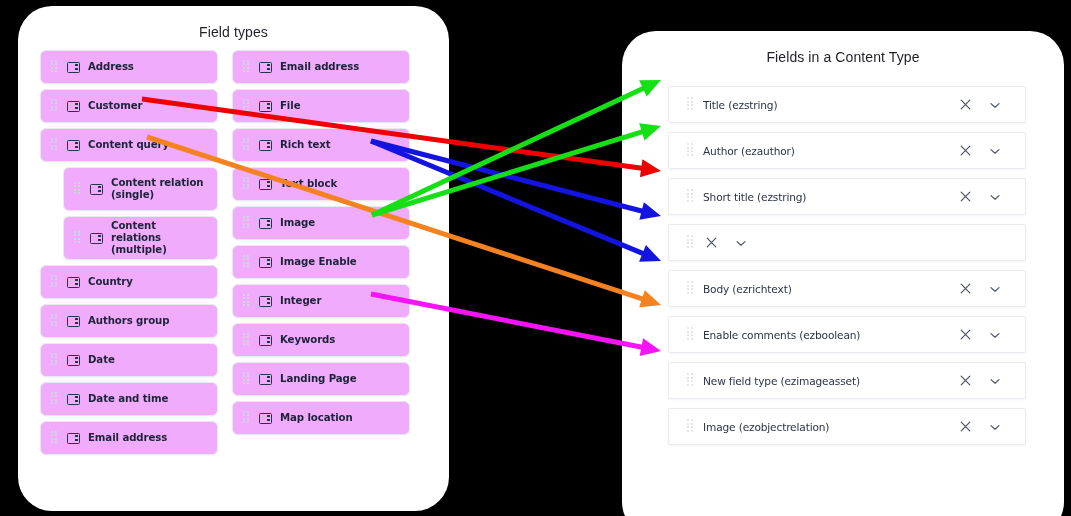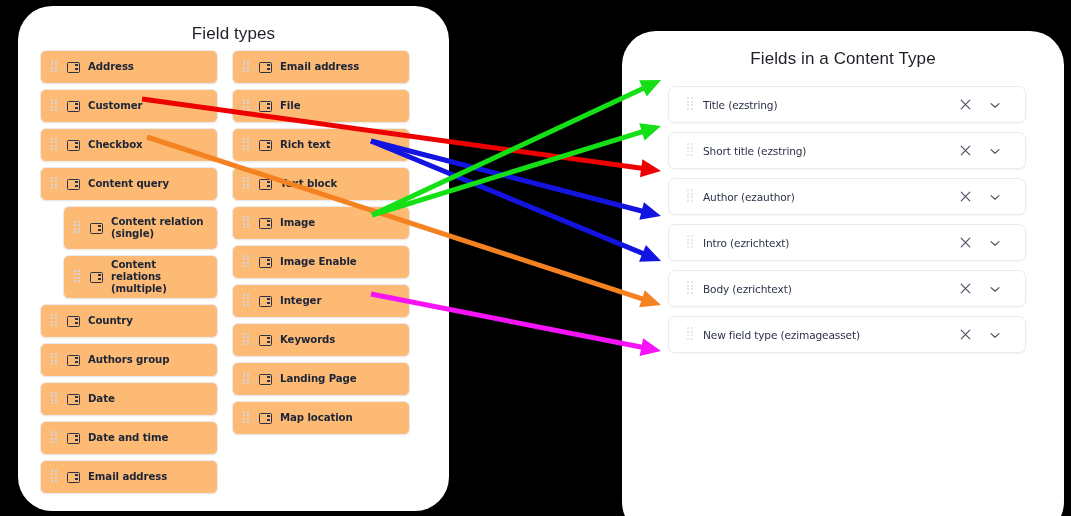--- a/index.html
+++ b/index.html
@@ -21,39 +21,39 @@
     border-radius: 34px;
   }
   #panel-left  { left: 18px;  top: 6px;  width: 431px; height: 505px; }
   #panel-right { left: 622px; top: 6px;  width: 442px; height: 505px; margin-top: 25px; }
 
   .panel-title {
     position: absolute;
     left: 0; right: 0;
     text-align: center;
     font-family: "Liberation Sans", sans-serif;
-    font-size: 17px;
+    font-size: 14px;
     color: #1f1f28;
     letter-spacing: .1px;
   }
   #panel-left  .panel-title { top: 18px; }
   #panel-right .panel-title { top: 18px; }
 
   
   .ft-columns {
     position: absolute;
     top: 44px; left: 22px; right: 22px;
     display: flex;
     gap: 14px;
   }
   .ft-col { width: 178px; display: flex; flex-direction: column; gap: 5px; }
 
   .ft-item {
     height: 34px;
-    background: #fdba74;
+    background: #f0abfc;
     border: 1px solid #e8eaf0;
     border-radius: 6px;
     display: flex;
     align-items: center;
     padding: 0 8px;
     box-shadow: 0 1px 1px rgba(35,40,60,.045);
   }
   .ft-item.tall { height: 44px; margin-left: 23px; }
 
   .ft-label {
@@ -107,21 +107,21 @@
   .ct-list {
     position: absolute;
     top: 55px; left: 46px; right: 38px;
     display: flex; flex-direction: column;
     gap: 9px;
   }
   .ct-item {
     height: 37px;
     background: #ffffff;
     border: 1px solid #e9ebf1;
-    border-radius: 7px;
+    border-radius: 2px;
     display: flex;
     align-items: center;
     padding: 0 22px 0 16px;
     box-shadow: 0 1px 2px rgba(35,40,60,.05);
   }
   .ct-label {
     flex: 1 1 auto;
     font-family: "DejaVu Sans", sans-serif;
     font-size: 10.6px;
     color: #2b3347;
@@ -185,34 +185,20 @@
             <i></i>
             <i></i>
             <i></i>
             <i></i>
             <i></i>
             <i></i>
             <i></i>
             <i></i>
           </span>
           <span class="ft-glyph"></span>
-          <span class="ft-label">Checkbox</span>
-        </div>
-        <div class="ft-item">
-          <span class="handle">
-            <i></i>
-            <i></i>
-            <i></i>
-            <i></i>
-            <i></i>
-            <i></i>
-            <i></i>
-            <i></i>
-          </span>
-          <span class="ft-glyph"></span>
           <span class="ft-label">Content query</span>
         </div>
         <div class="ft-item tall">
           <span class="handle">
             <i></i>
             <i></i>
             <i></i>
             <i></i>
             <i></i>
             <i></i>
@@ -484,20 +470,45 @@
         <span class="handle lite">
           <i></i>
           <i></i>
           <i></i>
           <i></i>
           <i></i>
           <i></i>
           <i></i>
           <i></i>
         </span>
+        <span class="ct-label">Author (ezauthor)</span>
+        <span class="ct-actions">
+          <span class="icon-btn">
+            <svg width="13" height="13" viewBox="0 0 13 13" fill="none" stroke="#4a5264" stroke-width="1.2" stroke-linecap="round">
+              <path d="M2.2 2.2 L10.8 10.8 M10.8 2.2 L2.2 10.8"></path>
+            </svg>
+          </span>
+          <span class="icon-btn">
+            <svg width="14" height="14" viewBox="0 0 14 14" fill="none" stroke="#4a5264" stroke-width="1.2" stroke-linecap="round" stroke-linejoin="round">
+              <path d="M3 5.6 L7 9.2 L11 5.6"></path>
+            </svg>
+          </span>
+        </span>
+      </div>
+      <div class="ct-item">
+        <span class="handle lite">
+          <i></i>
+          <i></i>
+          <i></i>
+          <i></i>
+          <i></i>
+          <i></i>
+          <i></i>
+          <i></i>
+        </span>
         <span class="ct-label">Short title (ezstring)</span>
         <span class="ct-actions">
           <span class="icon-btn">
             <svg width="13" height="13" viewBox="0 0 13 13" fill="none" stroke="#4a5264" stroke-width="1.2" stroke-linecap="round">
               <path d="M2.2 2.2 L10.8 10.8 M10.8 2.2 L2.2 10.8"></path>
             </svg>
           </span>
           <span class="icon-btn">
             <svg width="14" height="14" viewBox="0 0 14 14" fill="none" stroke="#4a5264" stroke-width="1.2" stroke-linecap="round" stroke-linejoin="round">
               <path d="M3 5.6 L7 9.2 L11 5.6"></path>
@@ -509,46 +520,20 @@
         <span class="handle lite">
           <i></i>
           <i></i>
           <i></i>
           <i></i>
           <i></i>
           <i></i>
           <i></i>
           <i></i>
         </span>
-        <span class="ct-label">Author (ezauthor)</span>
-        <span class="ct-actions">
-          <span class="icon-btn">
-            <svg width="13" height="13" viewBox="0 0 13 13" fill="none" stroke="#4a5264" stroke-width="1.2" stroke-linecap="round">
-              <path d="M2.2 2.2 L10.8 10.8 M10.8 2.2 L2.2 10.8"></path>
-            </svg>
-          </span>
-          <span class="icon-btn">
-            <svg width="14" height="14" viewBox="0 0 14 14" fill="none" stroke="#4a5264" stroke-width="1.2" stroke-linecap="round" stroke-linejoin="round">
-              <path d="M3 5.6 L7 9.2 L11 5.6"></path>
-            </svg>
-          </span>
-        </span>
-      </div>
-      <div class="ct-item">
-        <span class="handle lite">
-          <i></i>
-          <i></i>
-          <i></i>
-          <i></i>
-          <i></i>
-          <i></i>
-          <i></i>
-          <i></i>
-        </span>
-        <span class="ct-label">Intro (ezrichtext)</span>
         <span class="ct-actions">
           <span class="icon-btn">
             <svg width="13" height="13" viewBox="0 0 13 13" fill="none" stroke="#4a5264" stroke-width="1.2" stroke-linecap="round">
               <path d="M2.2 2.2 L10.8 10.8 M10.8 2.2 L2.2 10.8"></path>
             </svg>
           </span>
           <span class="icon-btn">
             <svg width="14" height="14" viewBox="0 0 14 14" fill="none" stroke="#4a5264" stroke-width="1.2" stroke-linecap="round" stroke-linejoin="round">
               <path d="M3 5.6 L7 9.2 L11 5.6"></path>
             </svg>
@@ -584,21 +569,71 @@
         <span class="handle lite">
           <i></i>
           <i></i>
           <i></i>
           <i></i>
           <i></i>
           <i></i>
           <i></i>
           <i></i>
         </span>
+        <span class="ct-label">Enable comments (ezboolean)</span>
+        <span class="ct-actions">
+          <span class="icon-btn">
+            <svg width="13" height="13" viewBox="0 0 13 13" fill="none" stroke="#4a5264" stroke-width="1.2" stroke-linecap="round">
+              <path d="M2.2 2.2 L10.8 10.8 M10.8 2.2 L2.2 10.8"></path>
+            </svg>
+          </span>
+          <span class="icon-btn">
+            <svg width="14" height="14" viewBox="0 0 14 14" fill="none" stroke="#4a5264" stroke-width="1.2" stroke-linecap="round" stroke-linejoin="round">
+              <path d="M3 5.6 L7 9.2 L11 5.6"></path>
+            </svg>
+          </span>
+        </span>
+      </div>
+      <div class="ct-item">
+        <span class="handle lite">
+          <i></i>
+          <i></i>
+          <i></i>
+          <i></i>
+          <i></i>
+          <i></i>
+          <i></i>
+          <i></i>
+        </span>
         <span class="ct-label">New field type (ezimageasset)</span>
+        <span class="ct-actions">
+          <span class="icon-btn">
+            <svg width="13" height="13" viewBox="0 0 13 13" fill="none" stroke="#4a5264" stroke-width="1.2" stroke-linecap="round">
+              <path d="M2.2 2.2 L10.8 10.8 M10.8 2.2 L2.2 10.8"></path>
+            </svg>
+          </span>
+          <span class="icon-btn">
+            <svg width="14" height="14" viewBox="0 0 14 14" fill="none" stroke="#4a5264" stroke-width="1.2" stroke-linecap="round" stroke-linejoin="round">
+              <path d="M3 5.6 L7 9.2 L11 5.6"></path>
+            </svg>
+          </span>
+        </span>
+      </div>
+      <div class="ct-item">
+        <span class="handle lite">
+          <i></i>
+          <i></i>
+          <i></i>
+          <i></i>
+          <i></i>
+          <i></i>
+          <i></i>
+          <i></i>
+        </span>
+        <span class="ct-label">Image (ezobjectrelation)</span>
         <span class="ct-actions">
           <span class="icon-btn">
             <svg width="13" height="13" viewBox="0 0 13 13" fill="none" stroke="#4a5264" stroke-width="1.2" stroke-linecap="round">
               <path d="M2.2 2.2 L10.8 10.8 M10.8 2.2 L2.2 10.8"></path>
             </svg>
           </span>
           <span class="icon-btn">
             <svg width="14" height="14" viewBox="0 0 14 14" fill="none" stroke="#4a5264" stroke-width="1.2" stroke-linecap="round" stroke-linejoin="round">
               <path d="M3 5.6 L7 9.2 L11 5.6"></path>
             </svg>

